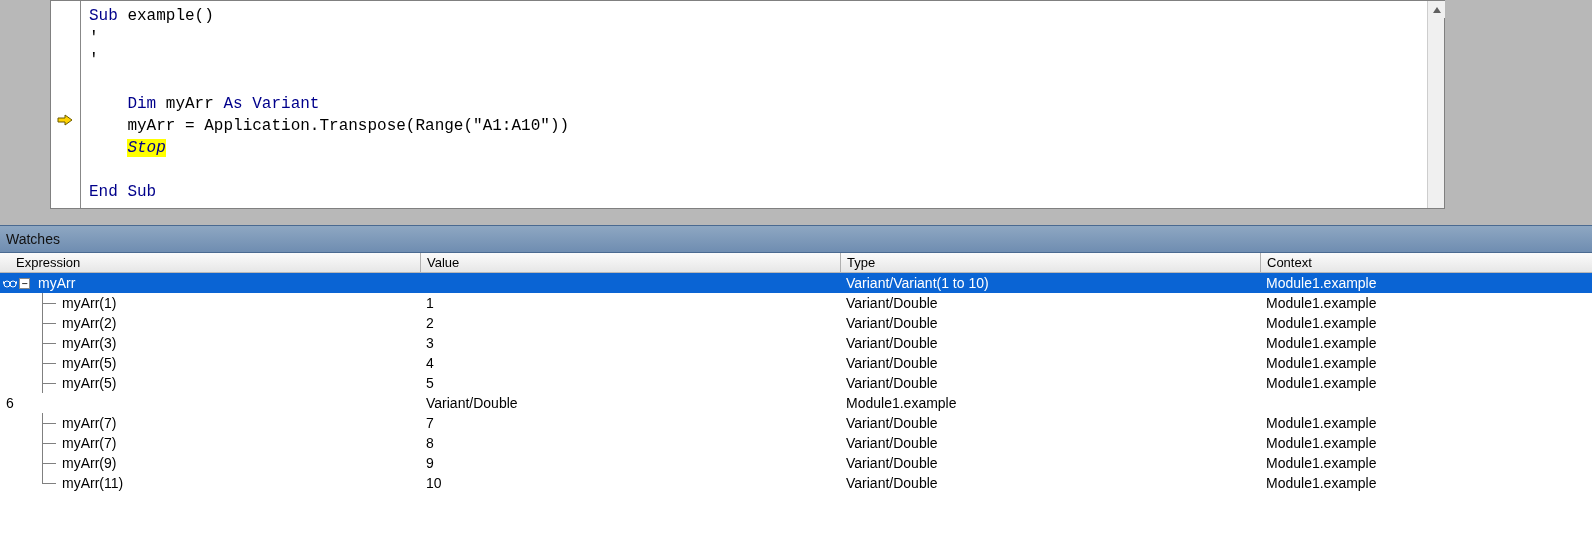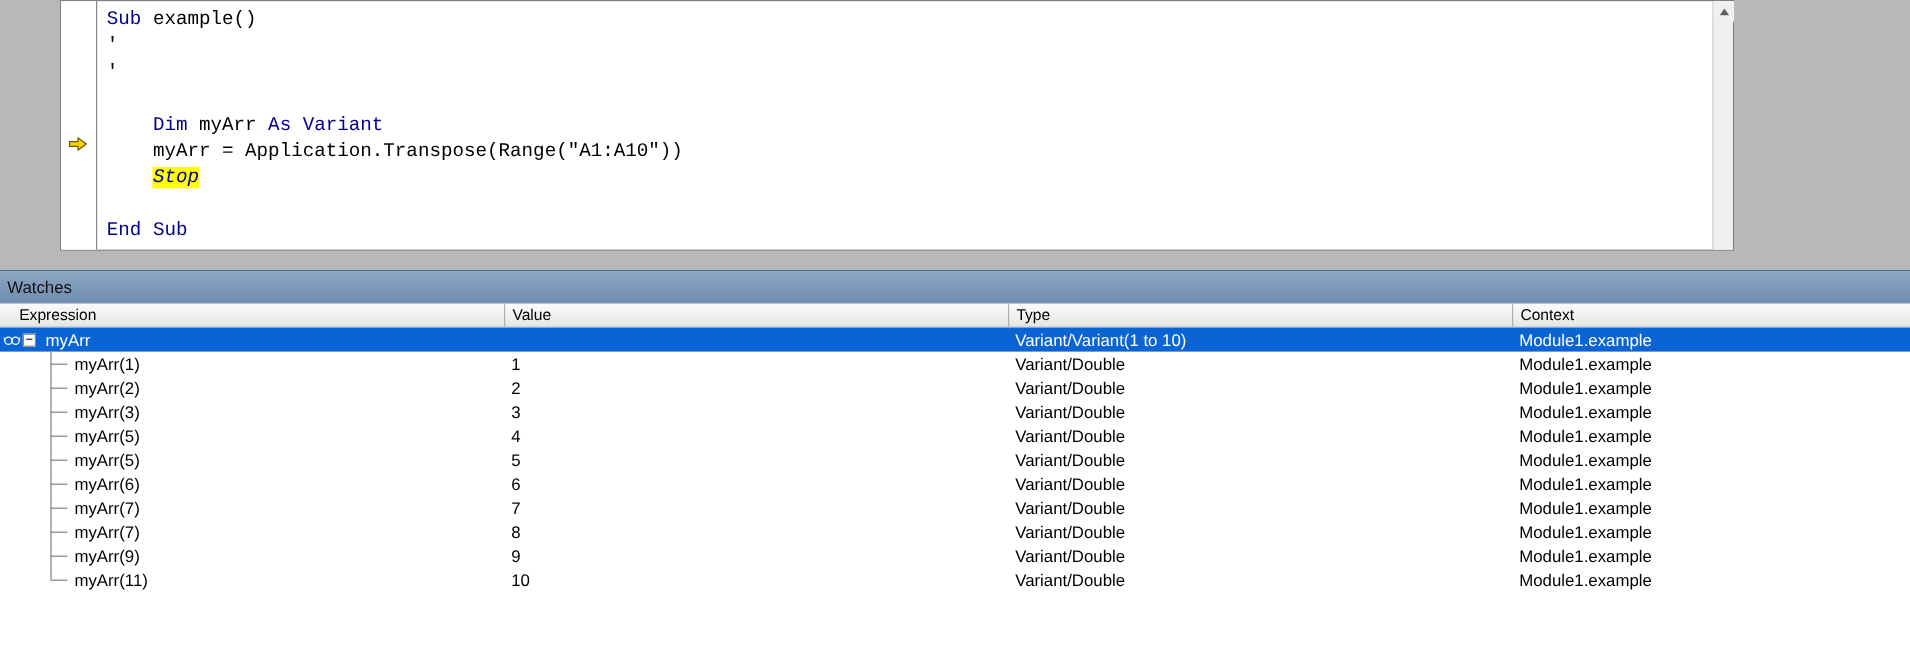--- a/index.html
+++ b/index.html
@@ -158,28 +158,20 @@
             <span class="tree-vert"></span>
             <span class="tree-horz"></span>
           </span>
           <span class="expr-text">myArr(5)</span>
         </div>
         <div class="wr-val">5</div>
         <div class="wr-type">Variant/Double</div>
         <div class="wr-ctx">Module1.example</div>
       </div>
       <div class="watch-row">
-        <div class="wr-expr">
-          <span class="child-indent"></span>
-          <span class="tree-line">
-            <span class="tree-vert"></span>
-            <span class="tree-horz"></span>
-          </span>
-          <span class="expr-text">myArr(6)</span>
-        </div>
         <div class="wr-val">6</div>
         <div class="wr-type">Variant/Double</div>
         <div class="wr-ctx">Module1.example</div>
       </div>
       <div class="watch-row">
         <div class="wr-expr">
           <span class="child-indent"></span>
           <span class="tree-line">
             <span class="tree-vert"></span>
             <span class="tree-horz"></span>

